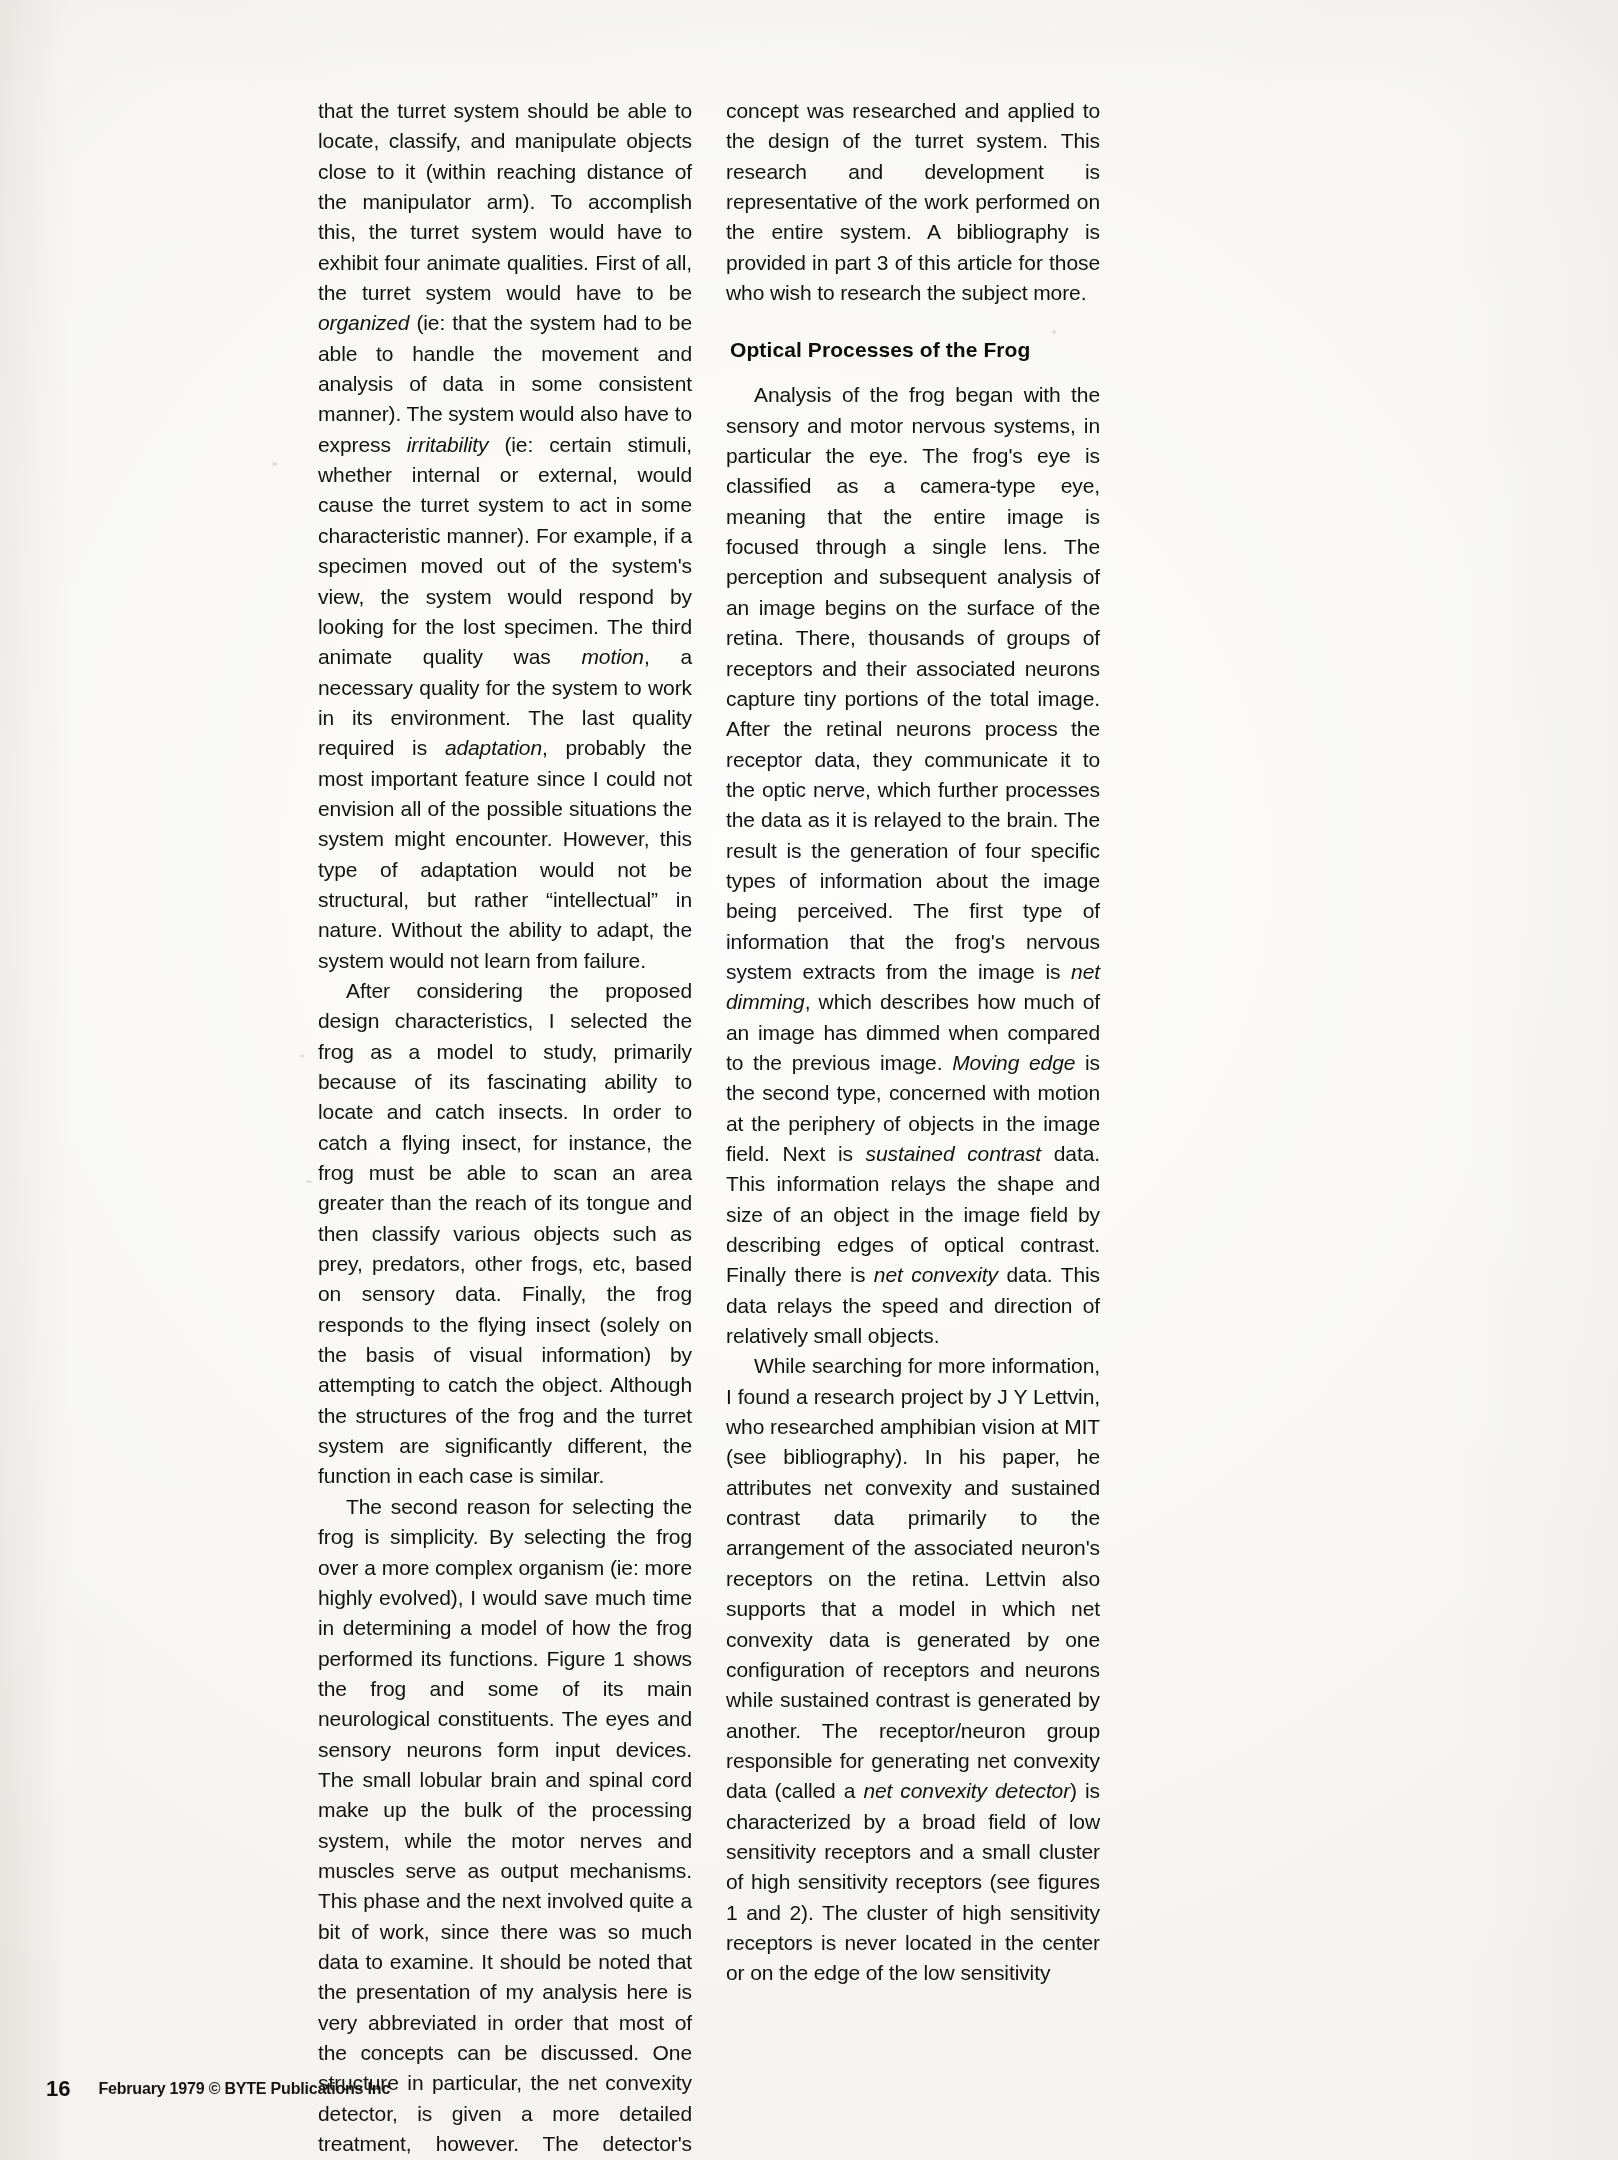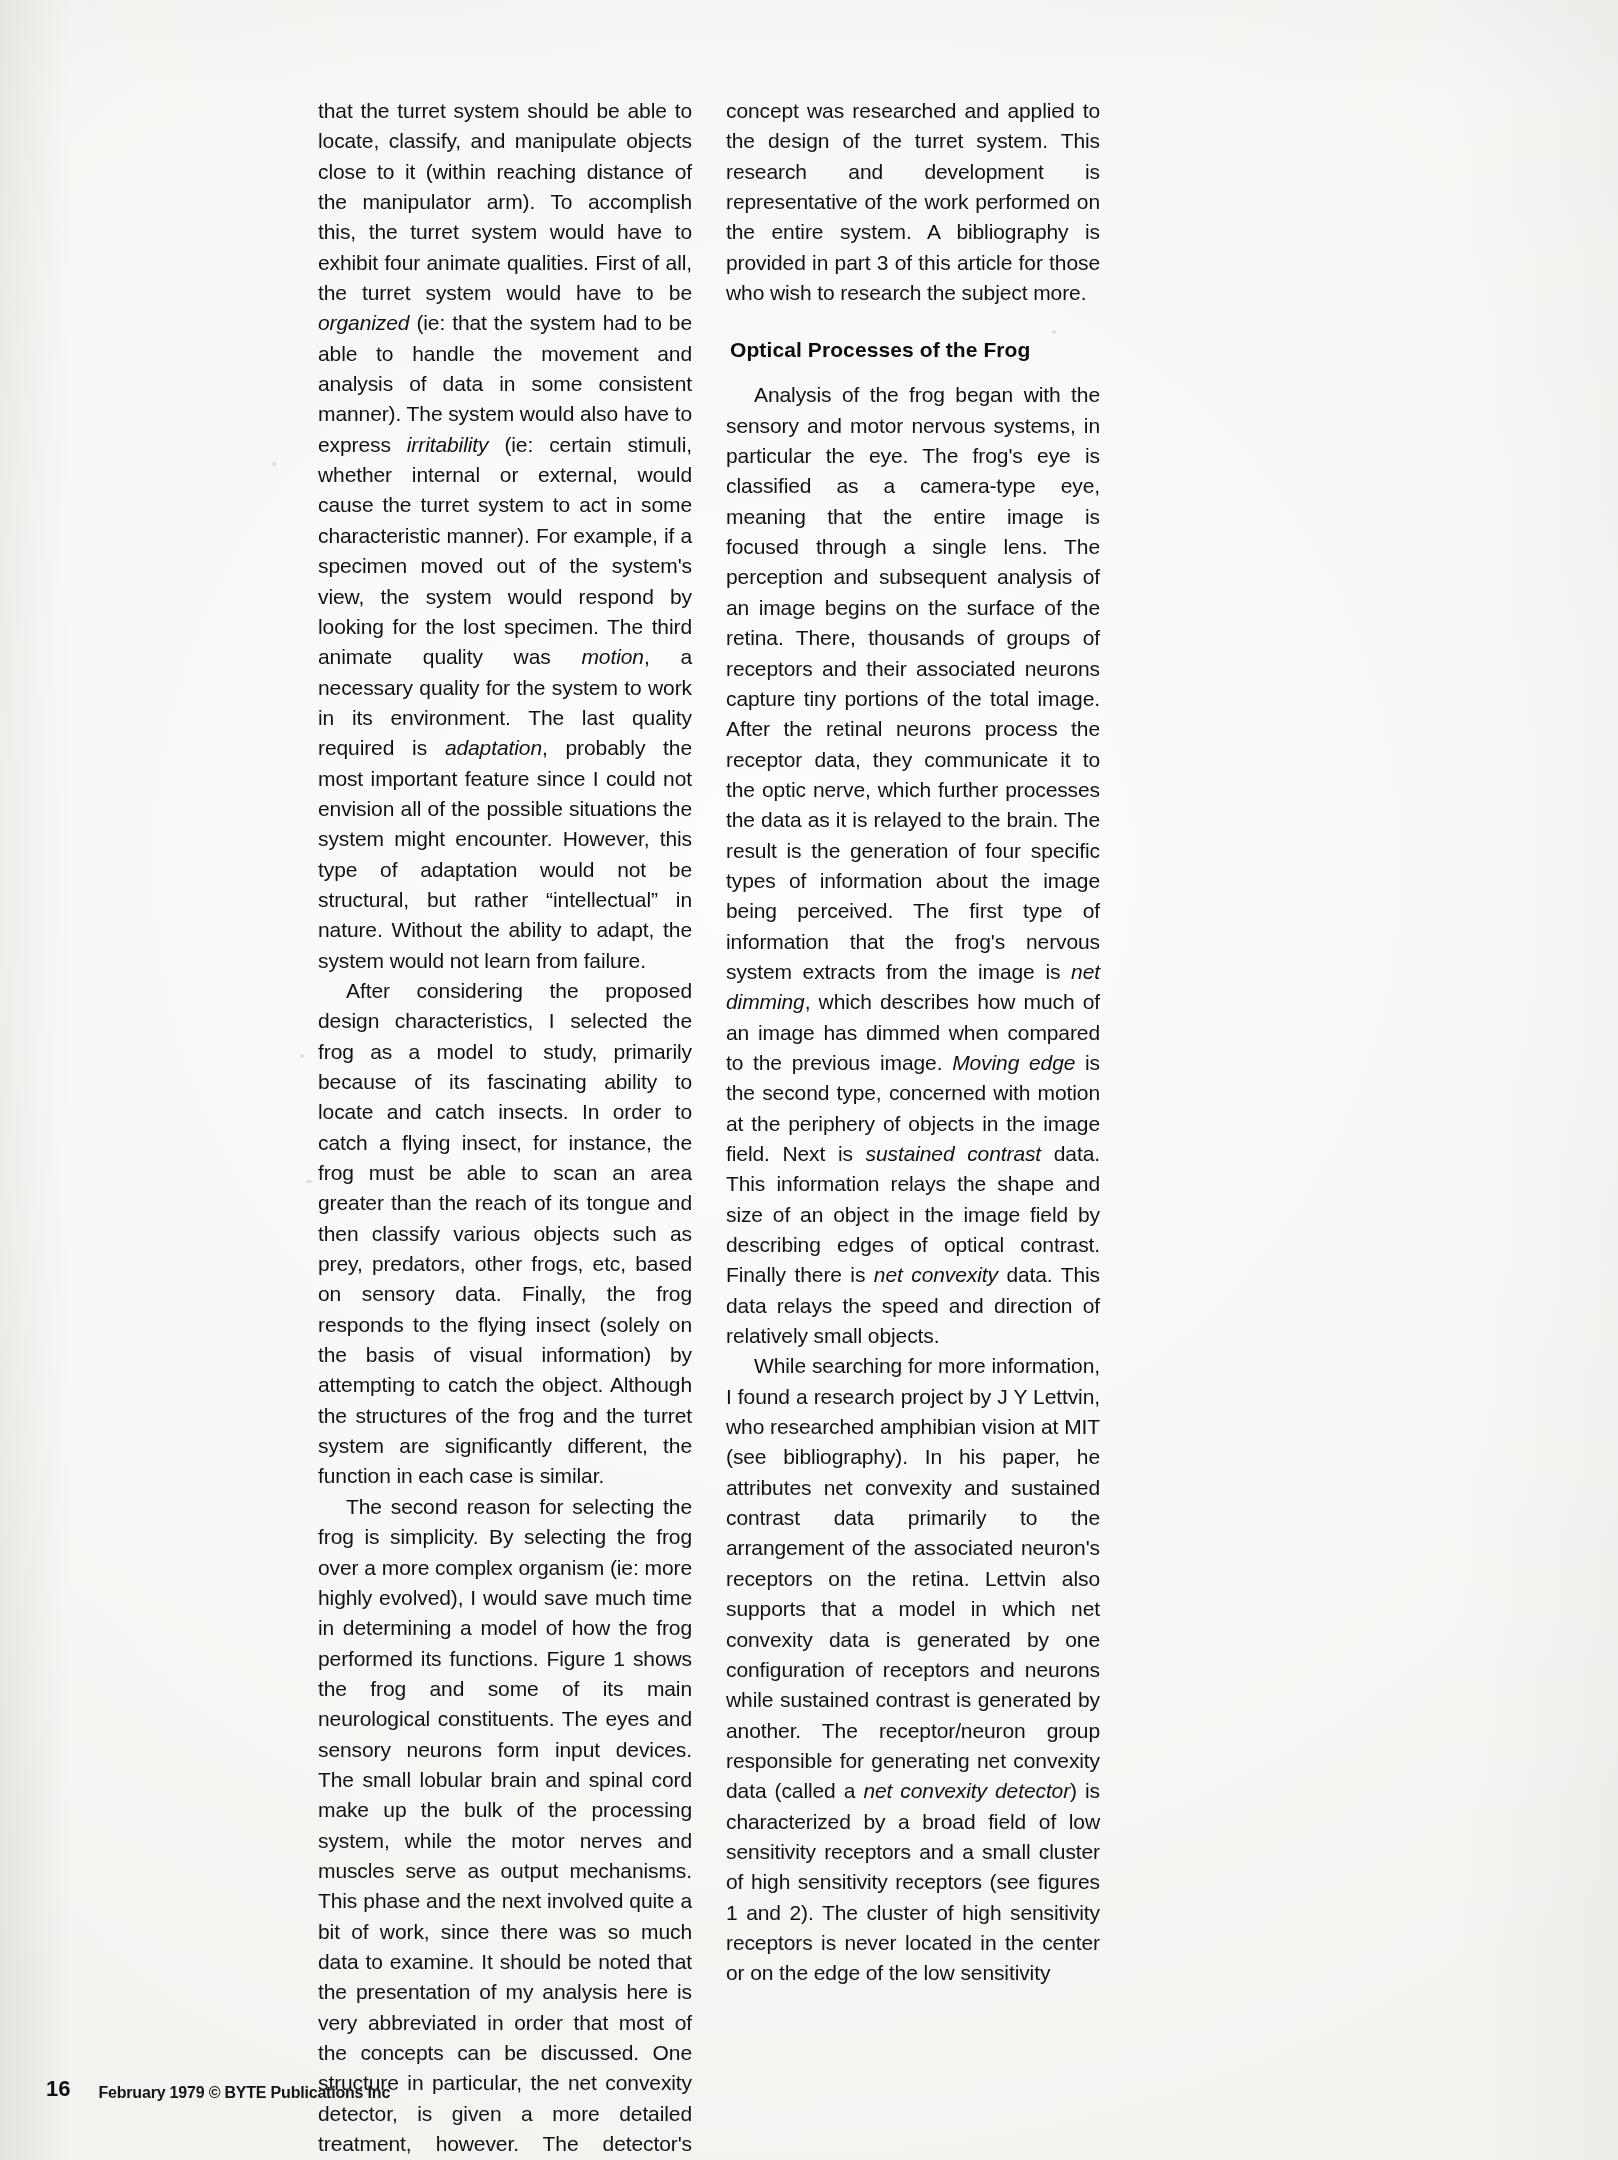--- a/index.html
+++ b/index.html
@@ -74,21 +74,21 @@
     font-weight: bold;
     color: #0d0d0d;
     letter-spacing: 0.1px;
   }
 
   .footer {
     position: absolute;
     left: 46px;
     top: 2076px;
     display: flex;
-    align-items: flex-end;
+    align-items: center;
     gap: 28px;
   }
   .footer .pagenum {
     font-family: "Liberation Sans", sans-serif;
     font-size: 22px;
     font-weight: bold;
     color: #111;
   }
   .footer .credit {
     font-family: "Liberation Sans", sans-serif;

